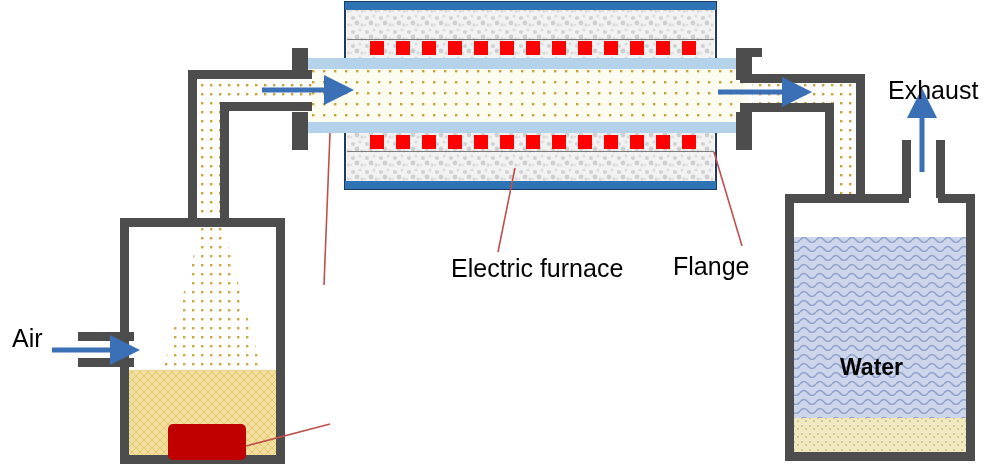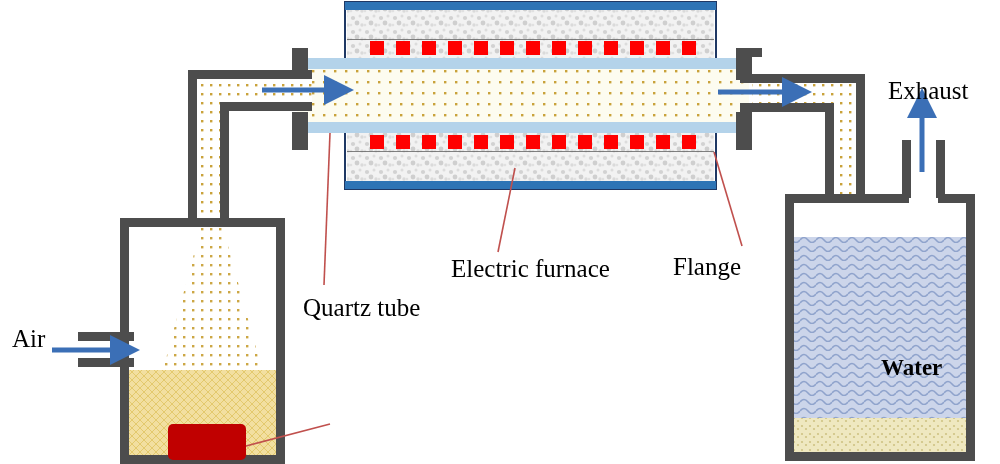--- a/index.html
+++ b/index.html
@@ -1,19 +1,19 @@
 <!DOCTYPE html>
 <html><head>
 <meta charset="utf-8">
 <style>
   html,body{margin:0;padding:0;background:#fff;}
   #stage{position:relative;width:1000px;height:464px;background:#fff;
          font-family:"Liberation Sans",sans-serif;overflow:hidden;}
   .abs{position:absolute;}
-  .lbl{position:absolute;color:#000;font-size:25px;line-height:1;white-space:nowrap;font-family:Liberation Serif, serif;}
+  .lbl{position:absolute;color:#000;font-size:25px;line-height:1;white-space:nowrap;}
   .lbl.bold{font-weight:bold;font-size:23px;}
   svg{display:block;}
 </style>
 </head>
 <body>
 
 <div id="stage">
 
   <svg class="abs" style="left:0;top:0" width="1000" height="464" viewBox="0 0 1000 464">
     <defs>
@@ -206,24 +206,23 @@
     <line x1="922" y1="172" x2="922" y2="110" stroke="#3b6fb6" stroke-width="5" marker-end="url(#mBlue)"></line>
 
     <line x1="330" y1="133" x2="324" y2="285" stroke="#c0504d" stroke-width="1.6"></line>
     <line x1="515" y1="168" x2="498" y2="252" stroke="#c0504d" stroke-width="1.6"></line>
     <line x1="714" y1="152" x2="742" y2="246" stroke="#c0504d" stroke-width="1.6"></line>
     <line x1="246" y1="446" x2="330" y2="424" stroke="#c0504d" stroke-width="1.6"></line>
   </svg>
 
   <div class="lbl" style="left:12px;top:326px">Air</div>
 
-  <div class="lbl" style="left:303px;top:295px">Quartz tube</div>
 
   <div class="lbl" style="left:451px;top:256px">Electric furnace</div>
 
   <div class="lbl" style="left:673px;top:254px">Flange</div>
 
   <div class="lbl" style="left:888px;top:78px">Exhaust</div>
 
 
-  <div class="lbl bold" style="left:881px;top:356px">Water</div>
+  <div class="lbl bold" style="left:840px;top:356px">Water</div>
 
 </div>
 
 </body></html>

